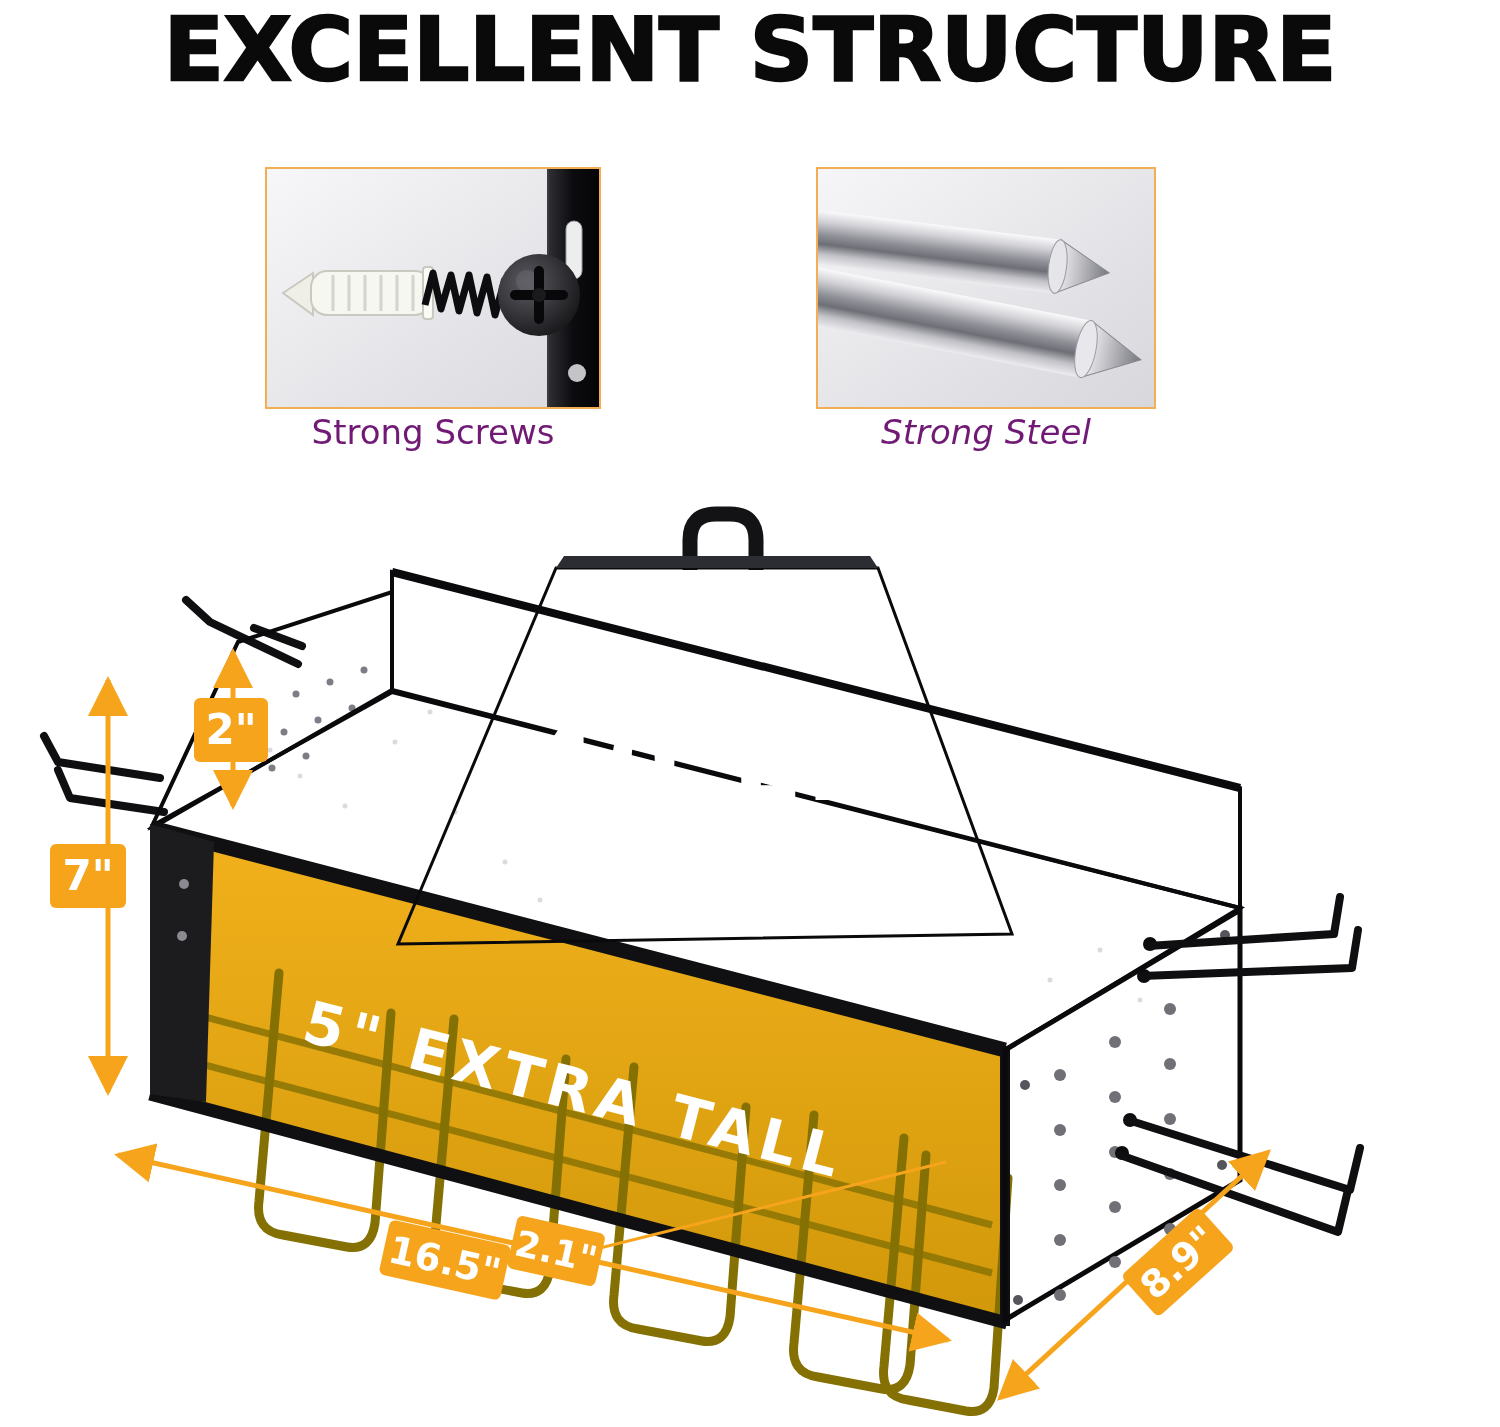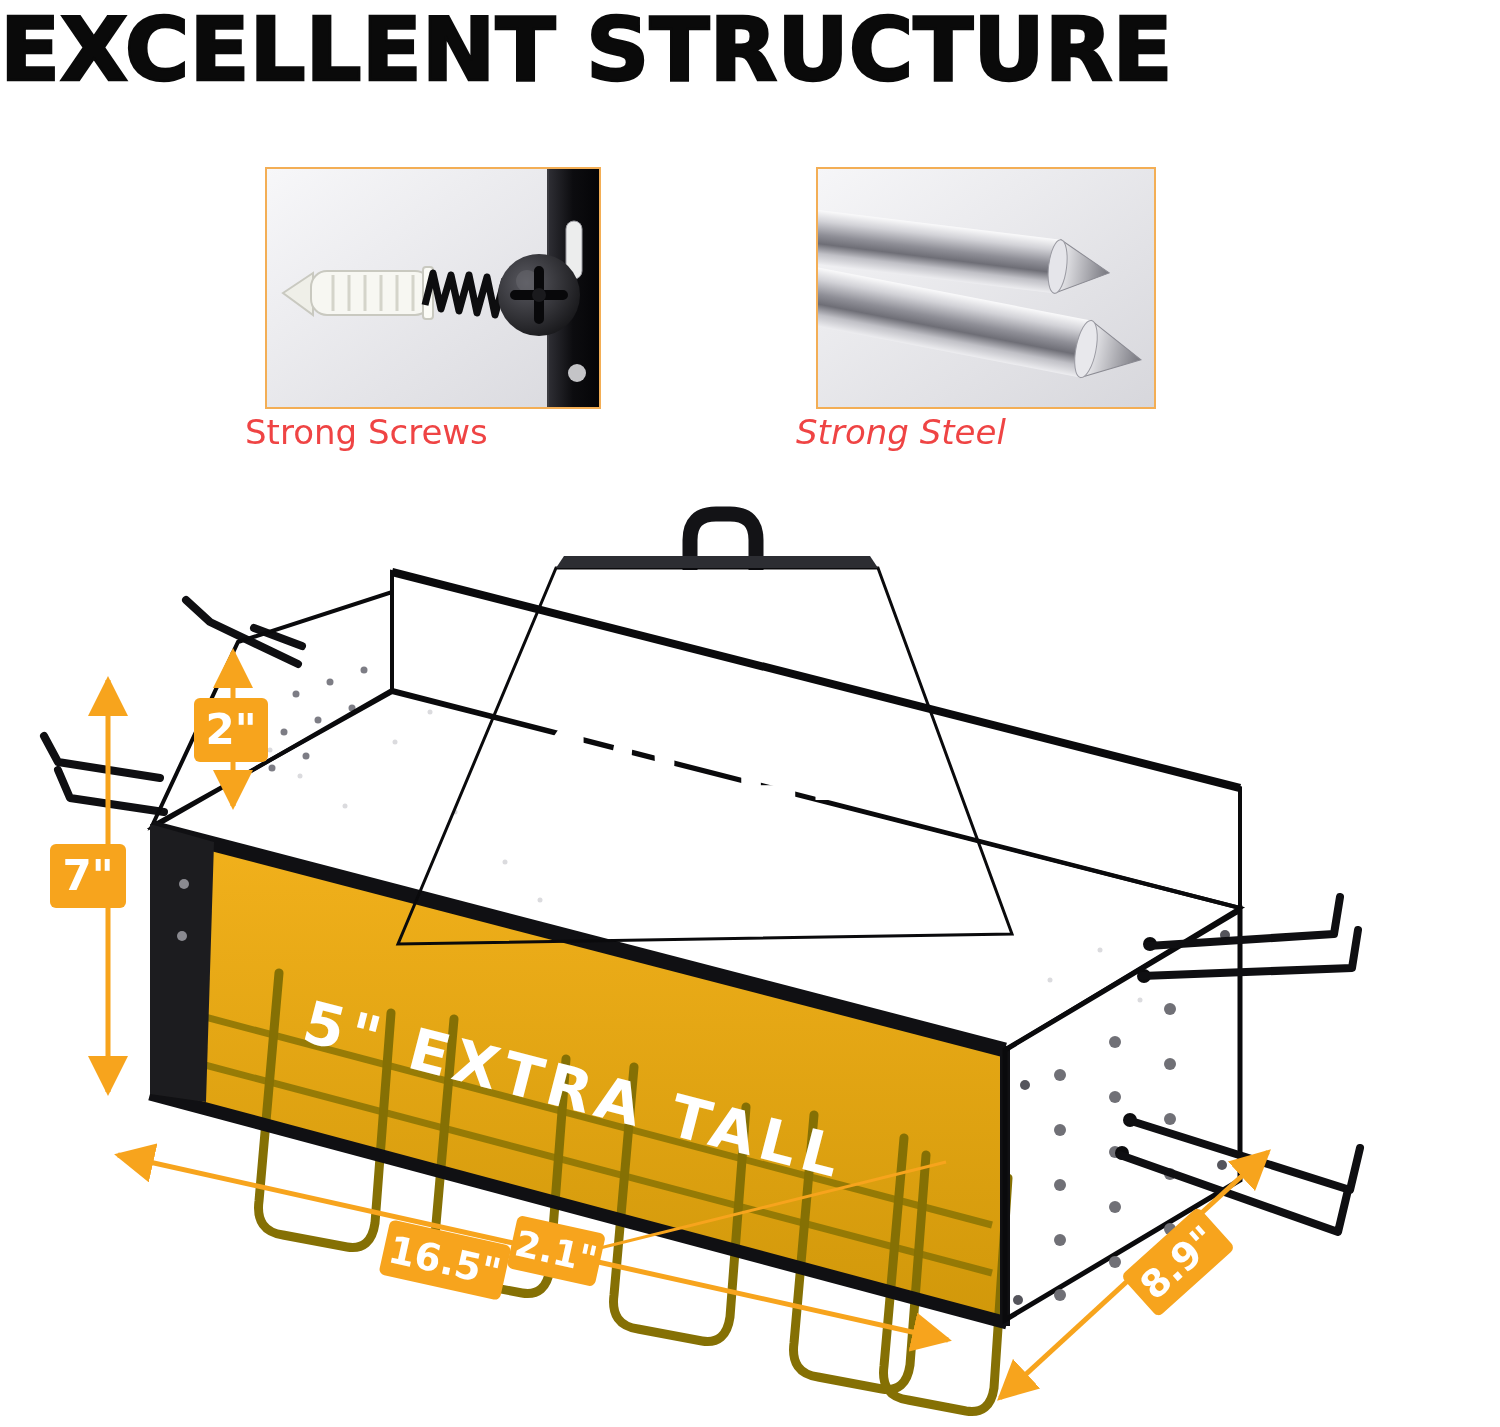--- a/index.html
+++ b/index.html
@@ -1,26 +1,26 @@
 <!DOCTYPE html>
 <html><head>
 <meta charset="utf-8">
 <style>
   html,body{margin:0;padding:0;background:#fff;}
   .canvas{position:relative;width:1500px;height:1427px;background:#ffffff;overflow:hidden;
           font-family:"DejaVu Sans","Liberation Sans",sans-serif;}
-  h1.title{position:absolute;top:4px;left:0;width:100%;margin:0;
+  h1.title{position:absolute;top:4px;left:0;width:100%;margin:0;text-align:center;
            font-size:88px;font-weight:800;letter-spacing:0px;color:#0a0a0a;
            -webkit-text-stroke:2.5px #0a0a0a;line-height:1.05;}
   .card{position:absolute;top:167px;height:242px;border:2px solid #F3AE55;background:#fff;
         box-sizing:border-box;}
   .card1{left:265px;width:336px;}
   .card2{left:816px;width:340px;}
   .card svg{display:block;width:100%;height:100%;}
-  .caption{position:absolute;top:412px;height:44px;font-size:34px;color:#ef4444;text-align:left;}
+  .caption{position:absolute;top:412px;height:44px;font-size:34px;color:#701a75;text-align:center;}
   .cap1{left:245px;width:376px;}
   .cap2{left:796px;width:380px;font-style:italic;}
   svg.diagram{position:absolute;left:0;top:0;width:1500px;height:1427px;}
   .dimline{stroke:#F7A41D;stroke-width:5;fill:none;}
   .dimline-thin{stroke:#F7A41D;stroke-width:3;fill:none;}
   .badge{fill:#F7A41D;}
   .badgetext{fill:#ffffff;font-weight:bold;text-anchor:middle;}
   .hook{stroke:#0f0f12;stroke-width:8;fill:none;stroke-linecap:round;stroke-linejoin:round;}
   .wire{stroke:#857004;stroke-width:9;fill:none;stroke-linecap:round;stroke-linejoin:round;}
   .rail{stroke:#8a7404;stroke-width:7;opacity:.85;}

